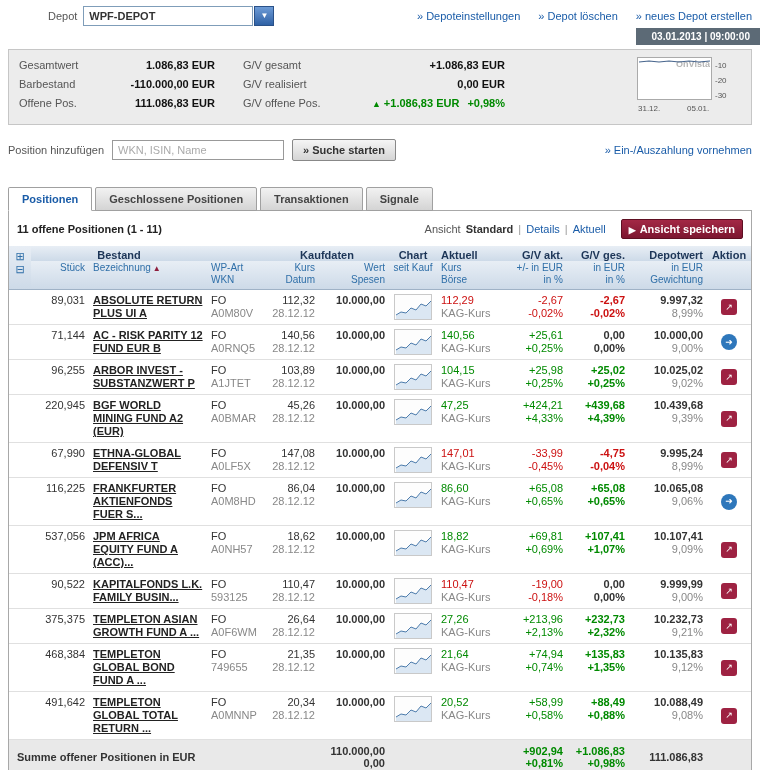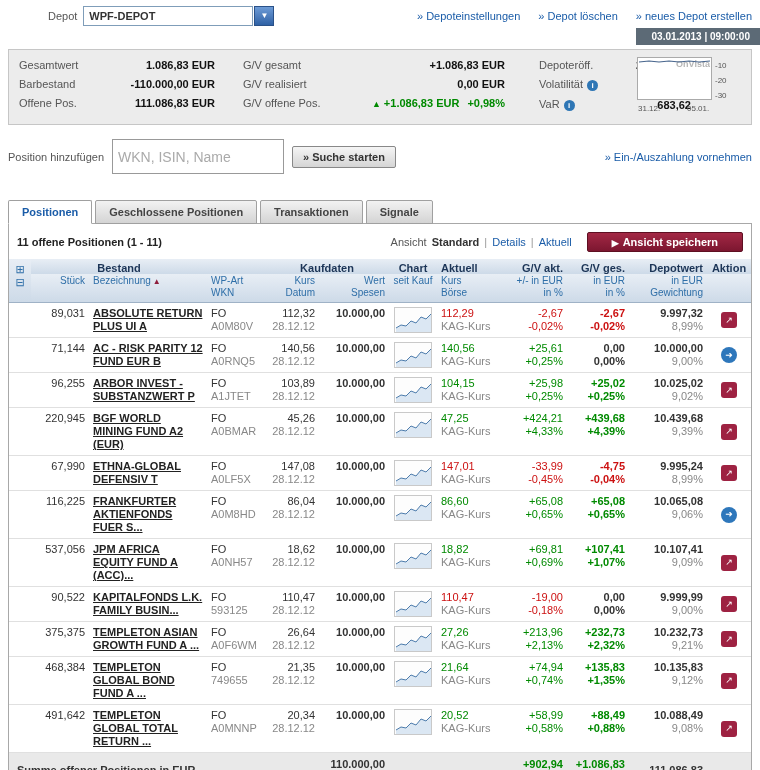--- a/index.html
+++ b/index.html
@@ -42,38 +42,38 @@
   .up-arrow { color:#008a00; font-size:9px; margin-right:3px; }
   .pct-gap { margin-left:8px; }
   .info-i { display:inline-block; width:11px; height:11px; border-radius:50%; background:#2e76b5; color:#fff; font-size:8px; font-weight:bold; text-align:center; line-height:11px; margin-left:4px; cursor:pointer; font-style:normal; }
   .mini-chart { position:absolute; right:8px; top:6px; }
   .mini-chart .tick { font-size:8px; fill:#555; }
   .mini-chart .wm { font-size:9px; fill:#b5b5b5; font-weight:bold; }
 
   
   .search-row { display:flex; align-items:center; padding:14px 8px 8px 8px; }
   .search-label { color:#555; margin-right:8px; }
-  .search-input { width:172px; height:35px; border:1px solid #999; padding:2px 5px; font-family:"Liberation Sans", sans-serif; font-size:14px; color:#333; }
+  .search-input { width:172px; height:20px; border:1px solid #999; padding:2px 5px; font-family:"Liberation Sans", sans-serif; font-size:11px; color:#333; }
   .search-input::placeholder { color:#aaa; }
   .search-btn { margin-left:8px; height:22px; padding:2px 10px; background:linear-gradient(#f5f5f5,#d5d5d5); border:1px solid #888; font-family:"Liberation Sans", sans-serif; font-size:11px; font-weight:bold; color:#333; cursor:pointer; border-radius:2px; }
   .search-row .right-link { margin-left:auto; }
 
   
   .tabs-wrap { display:flex; padding:0 8px; margin-top:18px; align-items:flex-end; }
   .tab { border:1px solid #a0a0a0; background:linear-gradient(#f2f2f2,#d4d4d4); padding:5px 13px; margin-right:3px; font-weight:bold; color:#444; border-radius:2px 2px 0 0; cursor:pointer; position:relative; z-index:2; margin-bottom:-1px; }
   .tab.active { background:#fff; color:#1a5ca8; border-bottom:1px solid #fff; }
 
   
   .panel { margin:0 8px; border:1px solid #a8a8a8; background:#fff; position:relative; z-index:1; }
   .info-row { display:flex; align-items:center; padding:8px 8px 7px 8px; }
   .pos-count { font-weight:bold; color:#222; }
   .view-opts { margin-left:auto; display:flex; align-items:center; gap:5px; color:#555; }
   .view-current { font-weight:bold; color:#333; }
   .sep { color:#999; }
-  .save-view-btn { margin-left:10px; background:linear-gradient(#a32845,#7c1630); border:1px solid #5e0f22; color:#fff; font-family:"Liberation Sans", sans-serif; font-size:11px; font-weight:bold; padding:3px 24px; border-radius:2px; cursor:pointer; }
+  .save-view-btn { margin-left:10px; background:linear-gradient(#a32845,#7c1630); border:1px solid #5e0f22; color:#fff; font-family:"Liberation Sans", sans-serif; font-size:11px; font-weight:bold; padding:3px 7px; border-radius:2px; cursor:pointer; }
   .save-arrow { font-size:9px; margin-right:4px; }
 
   
   table.positions { width:100%; border-collapse:collapse; font-size:11px; table-layout:fixed; }
   thead th, thead td { background:linear-gradient(#e8eef5,#cddae8); vertical-align:top; }
   tr.group-row th { color:#1c3557; font-weight:bold; padding:3px 4px 0 4px; font-size:11px; }
   tr.sub-row td { color:#2f6fa8; padding:1px 4px 3px 4px; font-size:10px; line-height:12px; border-bottom:1px solid #9fb2c6; }
   .icons-cell { border-bottom:1px solid #9fb2c6; padding:3px 2px; text-align:center; }
   .hdr-icon { display:block; width:13px; height:12px; margin:1px auto; color:#2f6fa8; font-size:11px; line-height:12px; cursor:pointer; }
   .sort-icon { color:#8e1d3c; font-size:8px; margin-left:2px; }
@@ -137,34 +137,20 @@
           <span class="sv">+1.086,83 EUR</span>
         </div>
       <div class="sum-row">
           <span class="sl">G/V realisiert</span>
           <span class="sv">0,00 EUR</span>
         </div>
       <div class="sum-row">
         <span class="sl">G/V offene Pos.</span>
         <span class="sv pos"><span class="up-arrow">▲</span><span>+1.086,83 EUR</span><span class="pct-gap">+0,98%</span></span>
       </div>
-    </div>
-    <div class="sum-col sum-col3">
-      <div class="sum-row">
-          <span class="sl">Depoteröff.</span>
-          <span class="sv">28.12.2012</span>
-        </div>
-      <div class="sum-row">
-          <span class="sl"><span>Volatilität</span><span class="info-i">i</span></span>
-          <span class="sv">7,65%</span>
-        </div>
-      <div class="sum-row">
-          <span class="sl"><span>VaR</span><span class="info-i">i</span></span>
-          <span class="sv">683,62</span>
-        </div>
     </div>
     <div class="mini-chart">
       <svg width="106" height="62">
         <rect x="0.5" y="1.5" width="74" height="42" fill="#ffffff" stroke="#aaaaaa"></rect>
         <text x="56" y="11" class="wm" text-anchor="middle">OnVista</text>
         <polyline points="2,6 12,5 22,6 32,5 42,6 52,5 62,6 73,5" fill="none" stroke="#46648c" stroke-width="1.2"></polyline>
         <text x="78" y="12" class="tick">-10</text>
         <text x="78" y="27" class="tick">-20</text>
         <text x="78" y="42" class="tick">-30</text>
         <text x="1" y="55" class="tick">31.12.</text>

